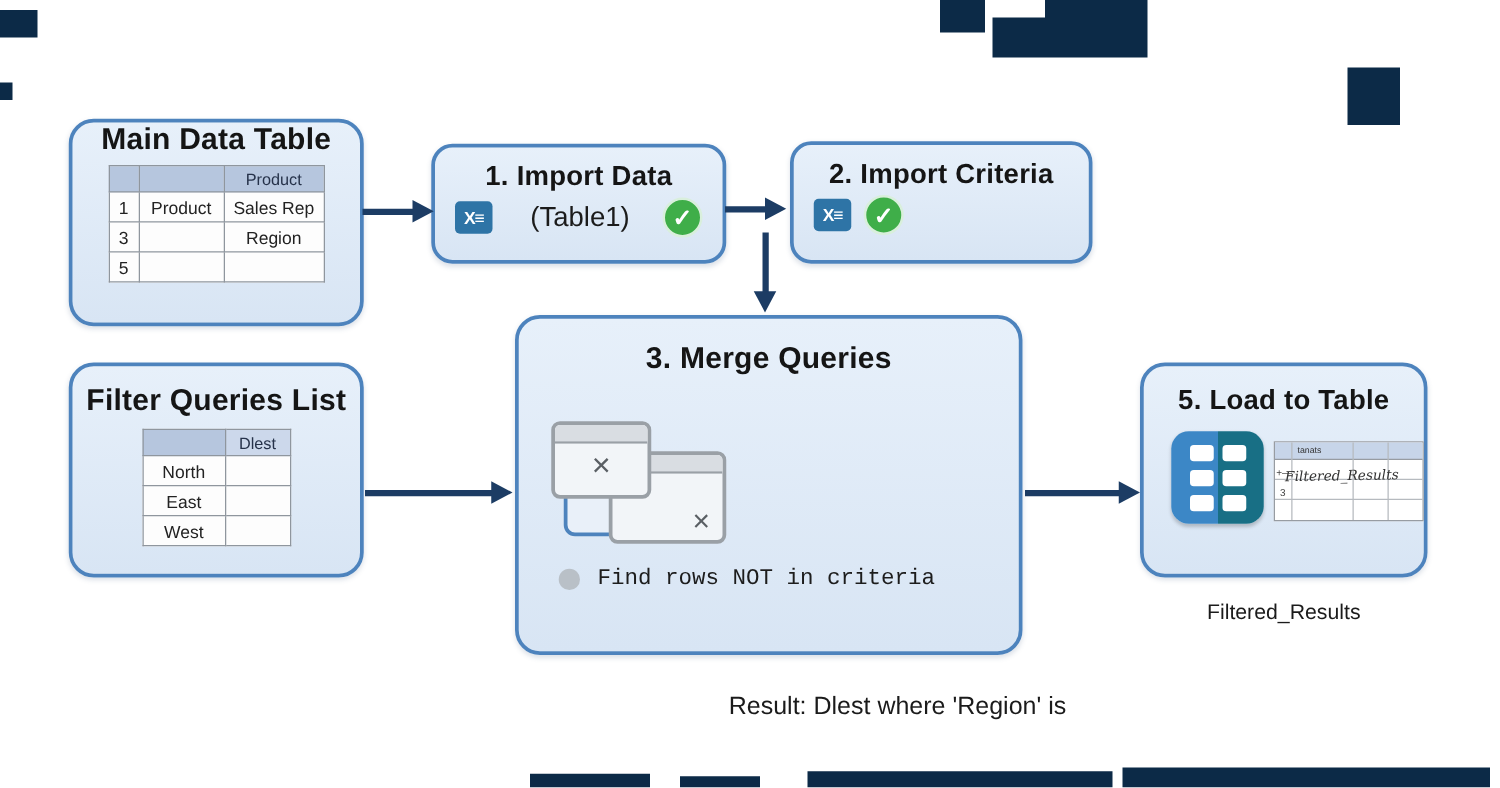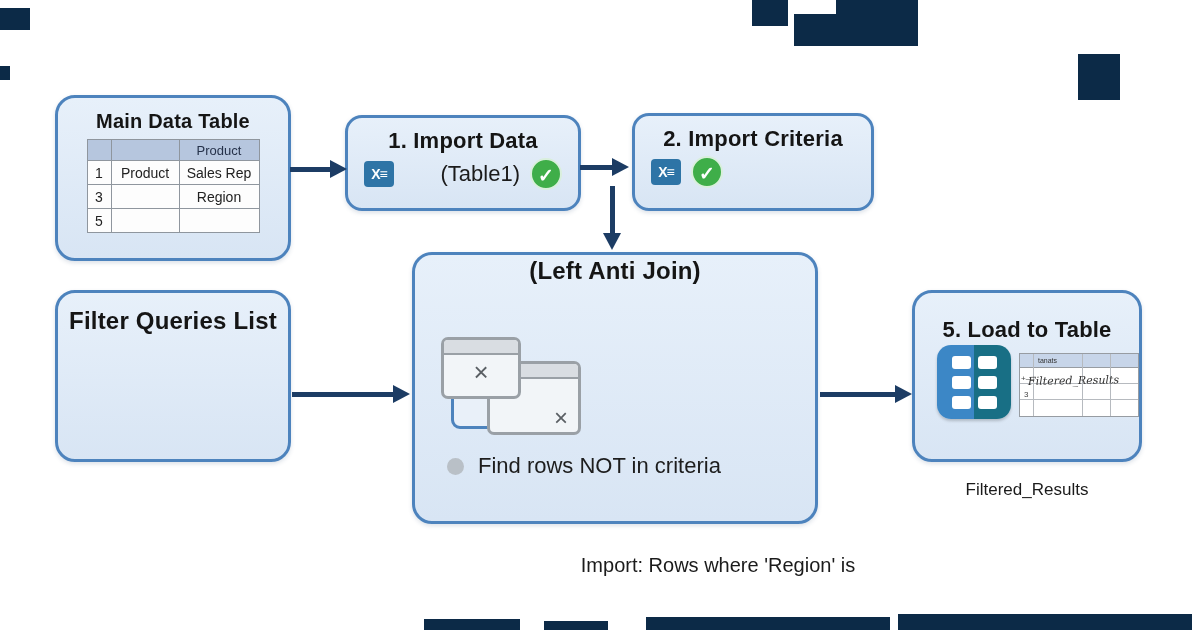--- a/index.html
+++ b/index.html
@@ -46,21 +46,21 @@
     width:30px;height:26px;border-radius:4px;background:#2e74a6;
     color:#fff;font-weight:bold;font-size:14px;line-height:26px;
     text-align:center;letter-spacing:-1px;flex:0 0 auto;
   }
   .checkicon{
     width:32px;height:32px;border-radius:50%;background:#3fae49;
     border:2px solid #d9efdc;color:#fff;font-weight:bold;font-size:19px;
     line-height:31px;text-align:center;flex:0 0 auto;box-sizing:border-box;
   }
   .steprow{display:flex;align-items:center;gap:10px;padding:0 16px;margin-top:4px;}
-  .steprow .subtitle{font-size:22px;color:#1b1b1b;flex:1 1 auto;text-align:right;padding-left:4px;}
+  .steprow .subtitle{font-size:22px;color:#1b1b1b;flex:1 1 auto;text-align:center;padding-left:4px;}
   
   .winicon{position:absolute;width:135px;height:110px;}
   .win{position:absolute;border:3px solid #9aa0a6;border-radius:7px;background:#f2f5f8;box-sizing:border-box;}
   .win .bar{height:13px;background:#d9dde2;border-bottom:2px solid #9aa0a6;border-radius:4px 4px 0 0;}
   .win .x{color:#5a5f64;font-size:26px;line-height:1;text-align:center;margin-top:4px;}
   .blueframe{position:absolute;border:3px solid #4d83bd;border-radius:9px;background:#e9f0f9;box-sizing:border-box;}
   .win.front .x{position:absolute;right:10px;bottom:2px;margin:0;font-size:24px;}
   
   .loadicon{
     position:absolute;width:74px;height:74px;border-radius:14px;
@@ -78,31 +78,31 @@
   .rtable .vl{position:absolute;top:0;bottom:0;width:1px;background:#b6babf;}
   .rtable .script{
     position:absolute;top:20px;left:8px;width:110px;
     font-family:"DejaVu Serif", serif;font-style:italic;font-size:11px;color:#333;
     transform:rotate(-1deg);white-space:nowrap;
   }
   .rtable .mark{position:absolute;font-size:8px;color:#444;}
   
   .bulletrow{position:absolute;display:flex;align-items:center;gap:14px;}
   .bulletrow .dot{width:17px;height:17px;border-radius:50%;background:#b9c0c7;flex:0 0 auto;}
-  .bulletrow .txt{font-size:22px;color:#1d1d1d;}
+  .bulletrow .txt{font-size:18px;color:#1d1d1d;font-family:Liberation Mono, monospace;}
   
   .caption{position:absolute;text-align:center;color:#1b1b1b;}
   
   .art{position:absolute;background:#0c2a47;}
 </style>
 </head>
 <body>
 
 <div class="fbox" style="left:55px;top:95px;width:236px;height:166px;">
-  <div class="btitle" style="font-size:20px;margin-top:12px;">Main Data Table</div>
+  <div class="btitle" style="font-size:24px;">Main Data Table</div>
   <table class="mini">
     <tbody>
         <tr>
       <th style="width:24px;"></th>
       <th style="width:68px;"></th>
       <th style="width:80px;">Product</th>
     </tr>
     <tr>
       <td>1</td>
       <td>Product</td>
@@ -117,41 +117,61 @@
       <td>5</td>
       <td></td>
       <td></td>
     </tr>
   </tbody>
     </table>
 </div>
 
 <div class="fbox" style="left:55px;top:290px;width:236px;height:172px;">
   <div class="btitle" style="font-size:24px;margin-top:14px;">Filter Queries List</div>
+  <table class="mini" style="margin-top:8px;">
+    <tbody>
+        <tr>
+      <th style="width:66px;"></th>
+      <th style="width:52px;background:#ccd8eb;">Dlest</th>
+    </tr>
+    <tr>
+      <td>North</td>
+      <td></td>
+    </tr>
+    <tr>
+      <td>East</td>
+      <td></td>
+    </tr>
+    <tr>
+      <td>West</td>
+      <td></td>
+    </tr>
+  </tbody>
+    </table>
 </div>
 
 <div class="fbox" style="left:345px;top:115px;width:236px;height:96px;border-radius:17px;">
   <div class="btitle" style="font-size:22px;margin-top:10px;">1. Import Data</div>
   <div class="steprow">
     <div class="xlicon">X≡</div>
     <div class="subtitle">(Table1)</div>
     <div class="checkicon">✓</div>
   </div>
 </div>
 
 <div class="fbox" style="left:632px;top:113px;width:242px;height:98px;border-radius:17px;">
   <div class="btitle" style="font-size:22px;margin-top:10px;">2. Import Criteria</div>
   <div class="steprow">
     <div class="xlicon">X≡</div>
     <div class="checkicon">✓</div>
   </div>
 </div>
 
 <div class="fbox" style="left:412px;top:252px;width:406px;height:272px;">
-  <div class="btitle" style="font-size:24px;line-height:31px;">(Left Anti Join)</div>
+  <div class="btitle" style="font-size:24px;margin-top:16px;line-height:31px;">3. Merge Queries</div>
 
   <div class="winicon" style="left:26px;top:82px;">
     <div class="blueframe" style="left:10px;top:32px;width:92px;height:60px;"></div>
     <div class="win front" style="left:46px;top:24px;width:94px;height:74px;">
       <div class="bar"></div>
       <div class="x">×</div>
     </div>
     <div class="win" style="left:0;top:0;width:80px;height:62px;">
       <div class="bar"></div>
       <div class="x">×</div>
@@ -159,21 +179,21 @@
   </div>
 
 
   <div class="bulletrow" style="left:32px;top:198px;">
     <div class="dot"></div>
     <div class="txt">Find rows NOT in criteria</div>
   </div>
 </div>
 
 <div class="fbox" style="left:912px;top:290px;width:230px;height:172px;">
-  <div class="btitle" style="font-size:22px;margin-top:24px;">5. Load to Table</div>
+  <div class="btitle" style="font-size:22px;margin-top:14px;">5. Load to Table</div>
   <div class="loadicon" style="left:22px;top:52px;">
     <span></span>
       <span></span>
       <span></span>
       <span></span>
       <span></span>
       <span></span>
   </div>
   <div class="rtable" style="left:104px;top:60px;">
     <div class="hd">tanats</div>
@@ -185,21 +205,21 @@
     <div class="vl" style="left:90px;"></div>
     <div class="mark" style="left:1px;top:20px;">+—</div>
     <div class="mark" style="left:4px;top:36px;">3</div>
     <div class="script">Filtered_Results</div>
   </div>
 </div>
 
 <div class="caption" style="left:912px;top:480px;width:230px;font-size:17px;">Filtered_Results</div>
 
 <div class="caption" style="left:518px;top:551px;width:400px;font-size:20px;line-height:28px;">
-  <div>Import: Rows where 'Region' is</div>
+  <div>Result: Dlest where 'Region' is</div>
 </div>
 
 <div class="arrow-h" style="left:290px;top:160px;width:57px;">
   <div class="line" style="width:42px;"></div>
     <div class="head" style="left:40px;"></div>
 </div>
 <div class="arrow-h" style="left:580px;top:158px;width:51px;">
   <div class="line" style="width:34px;"></div>
     <div class="head" style="left:32px;"></div>
 </div>

